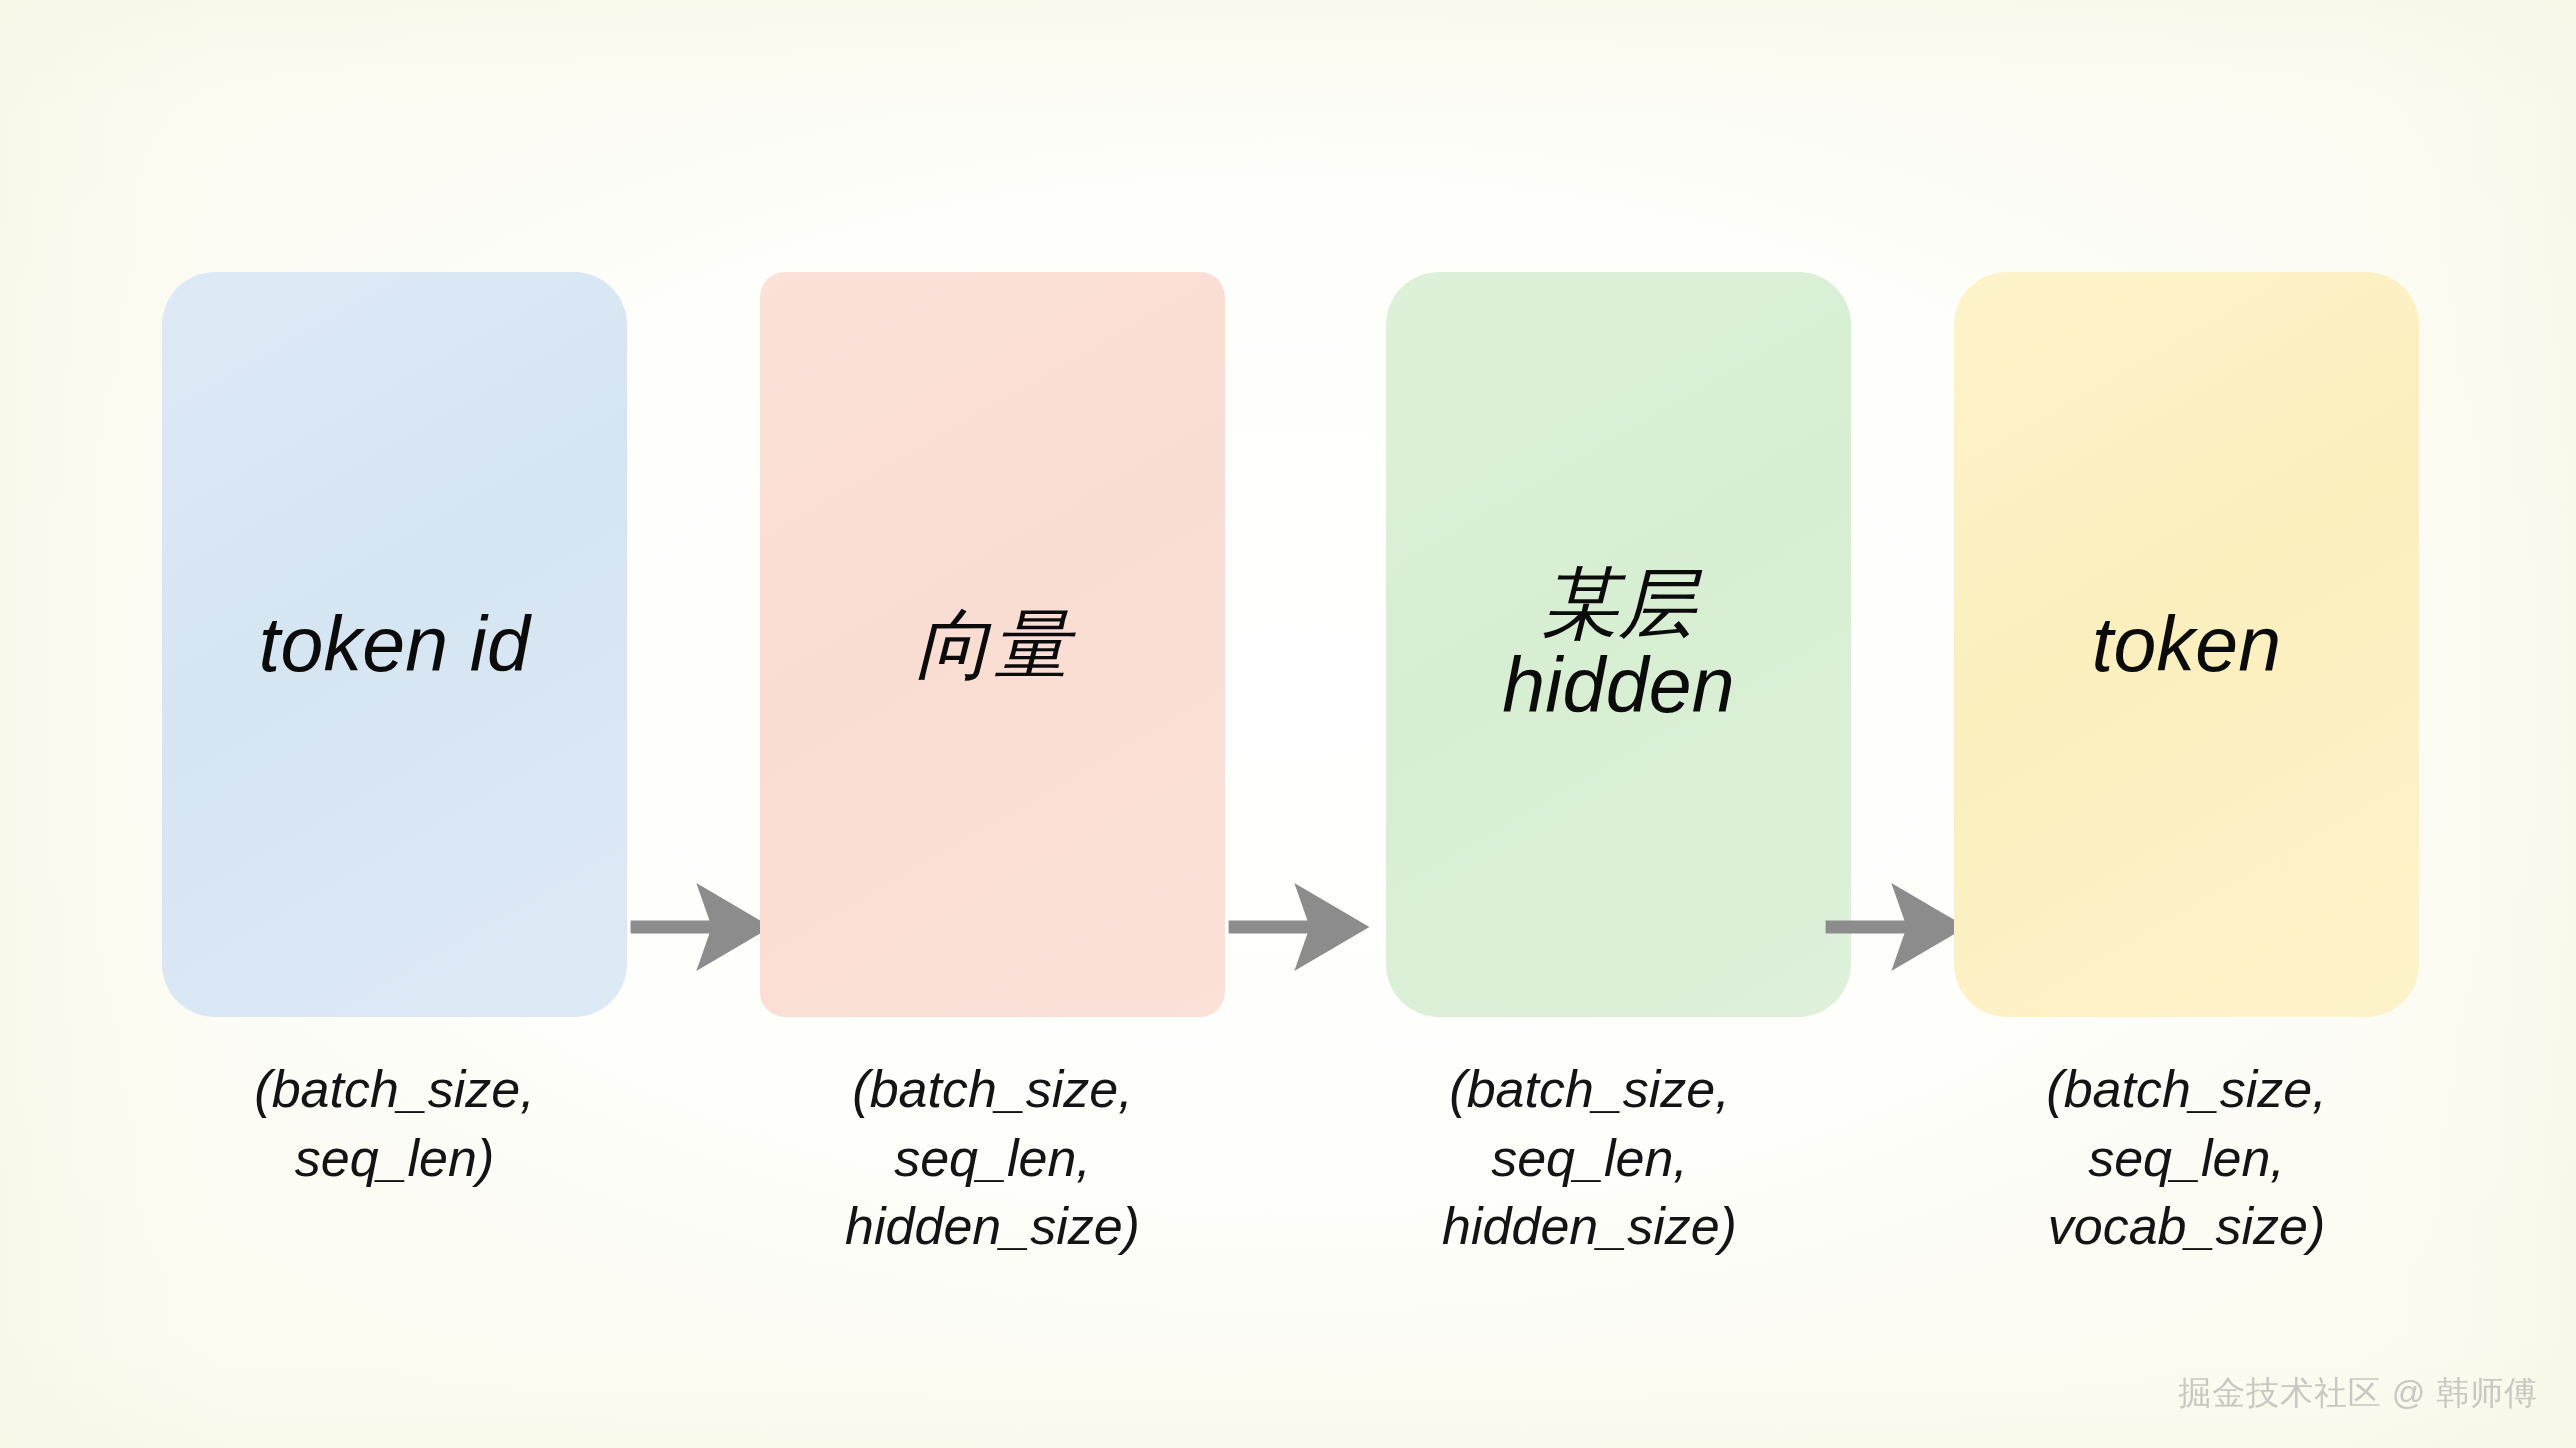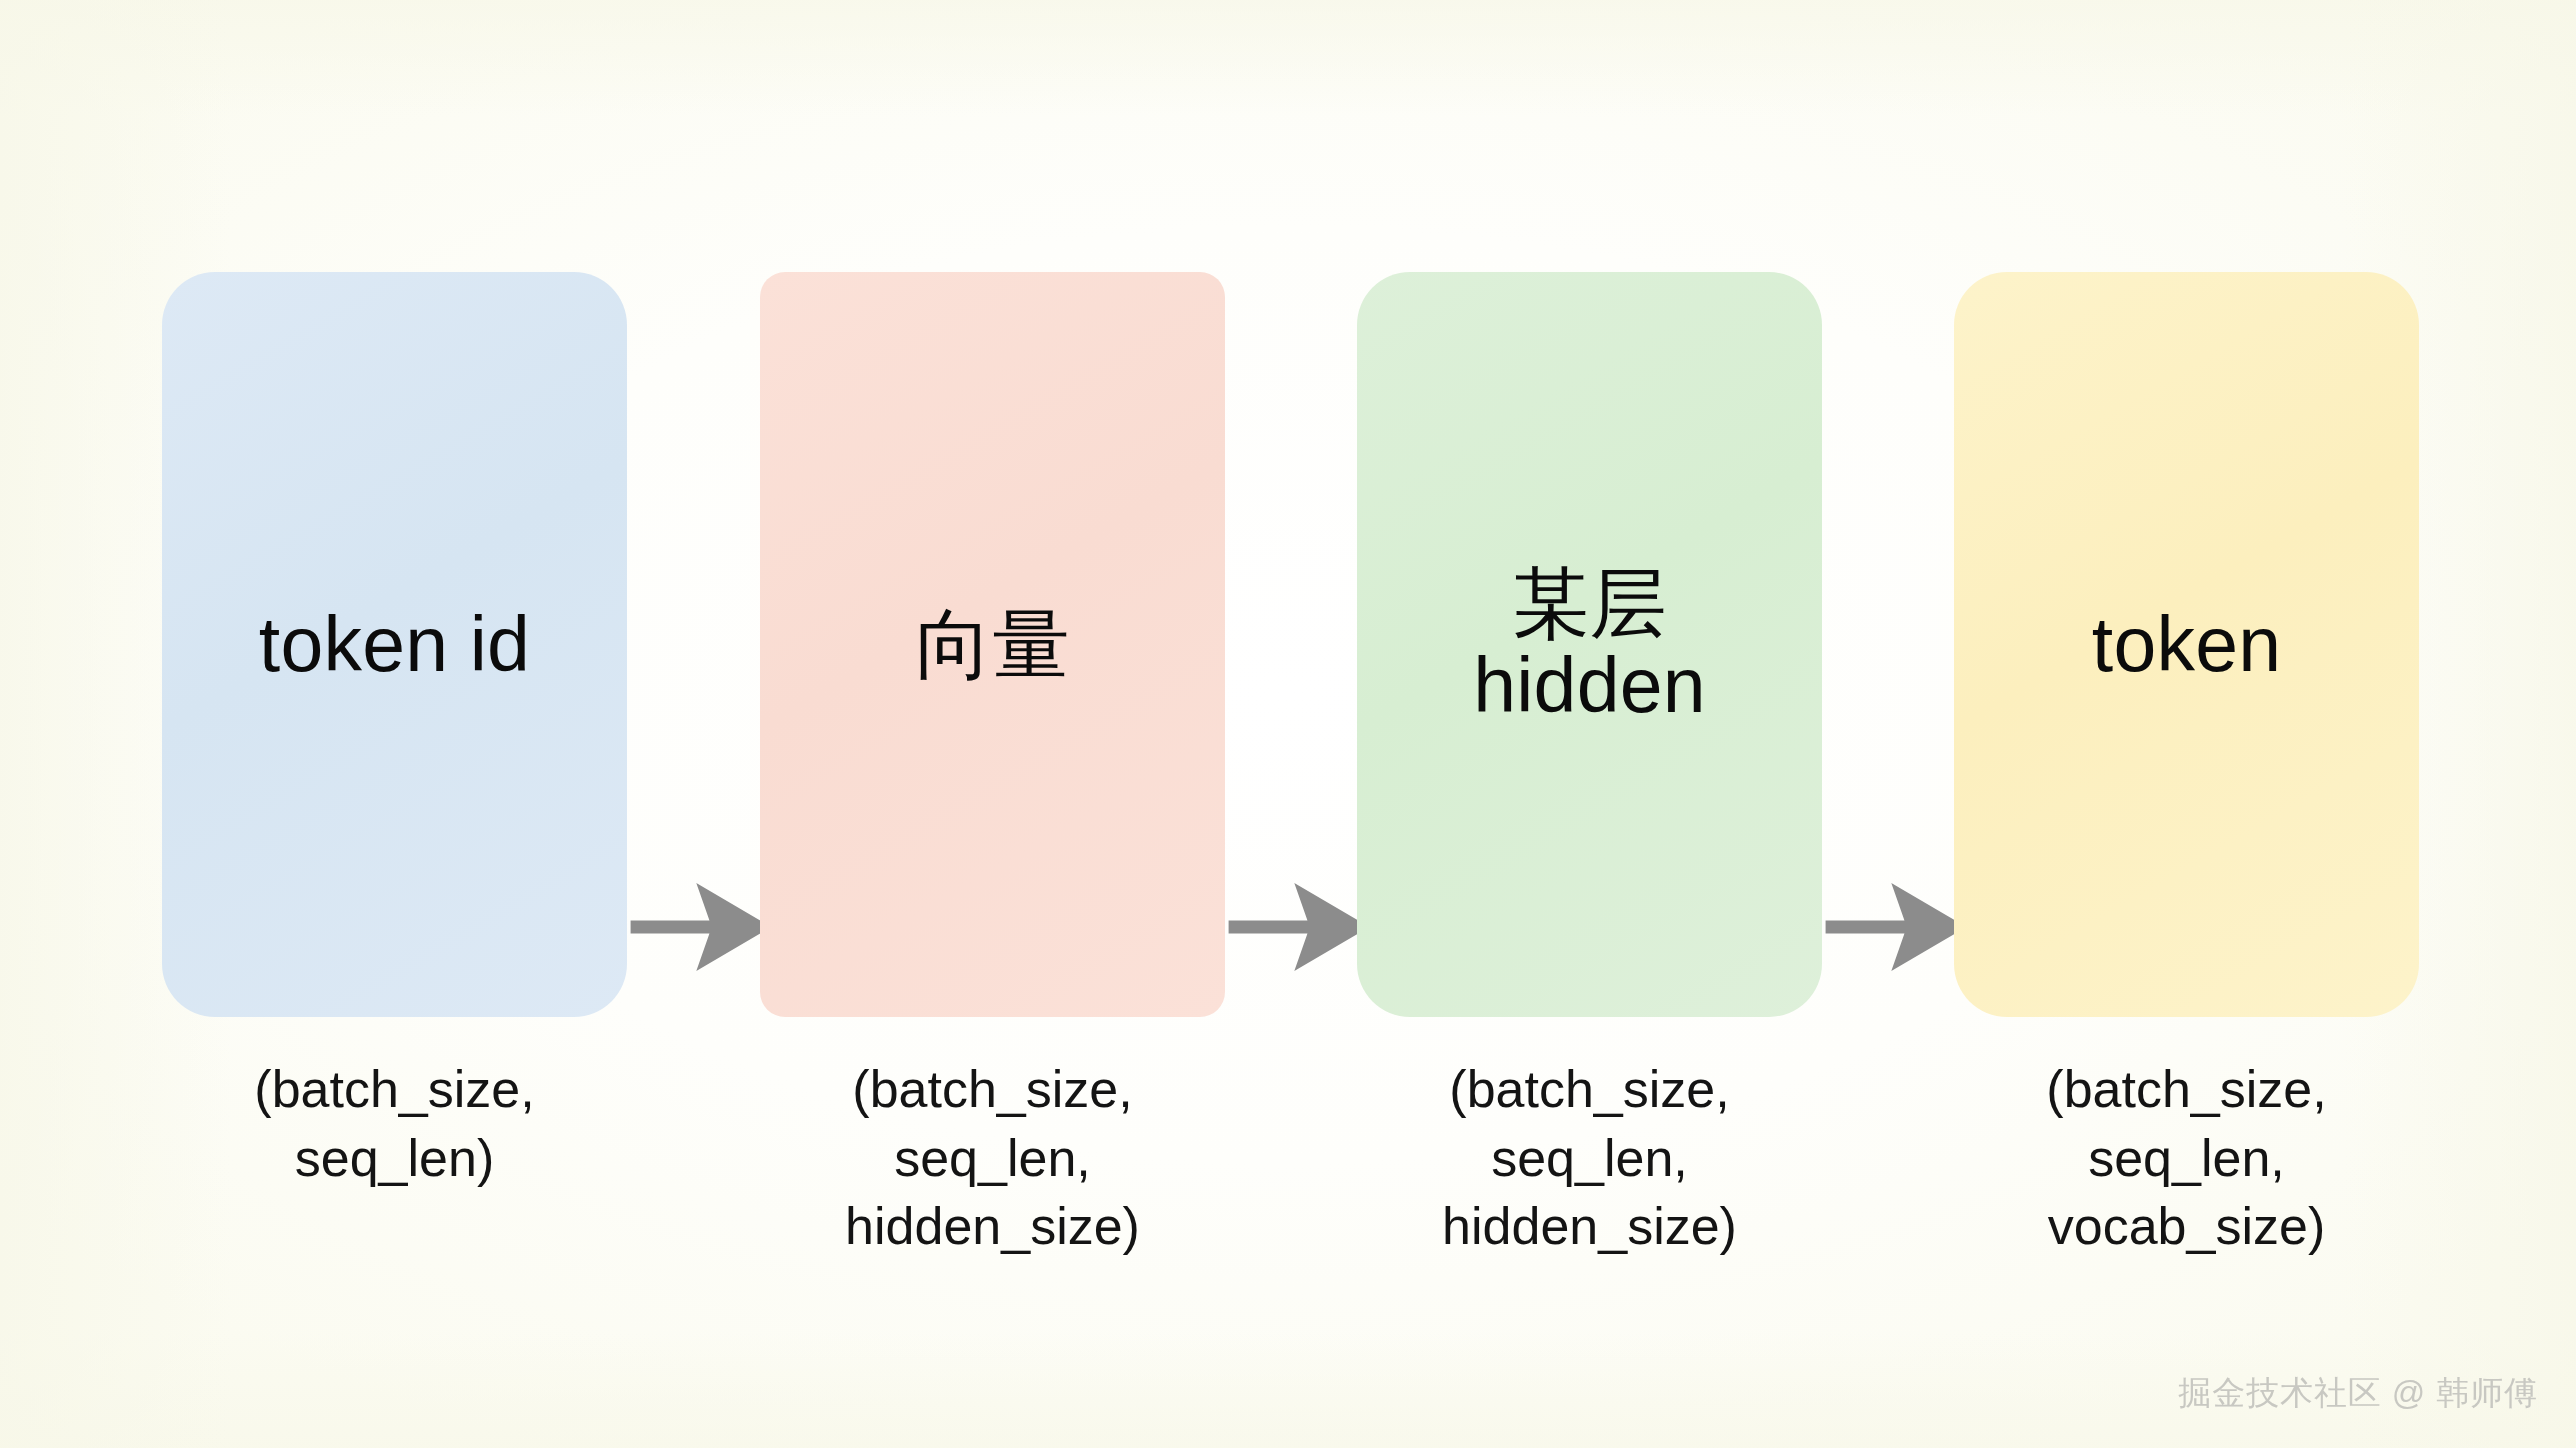--- a/index.html
+++ b/index.html
@@ -42,39 +42,40 @@
     top: 272px;
     width: 2576px;
     height: 745px;
   }
 
   .stage {
     position: absolute;
     top: 0;
     width: 465px;
     height: 745px;
+    font-style: italic;
   }
   .stage.s1 { left: 162px; }
   .stage.s2 { left: 760px; }
   .stage.s3 { left: 1357px; }
   .stage.s4 { left: 1954px; }
 
   .box {
     position: relative;
     width: 465px;
     height: 745px;
     border-radius: 53px;
     display: flex;
     align-items: center;
     justify-content: center;
     box-sizing: border-box;
   }
   .box.blue   { background: linear-gradient(150deg, #dde9f5 0%, #d6e5f2 45%, #dde9f5 100%); }
   .box.pink   { background: linear-gradient(150deg, #fbe1d8 0%, #f9dcd2 45%, #fbe1d8 100%); border-radius: 25px; }
-  .box.green  { background: linear-gradient(150deg, #ddf0d9 0%, #d7eed2 45%, #def0da 100%); }
+  .box.green  { background: linear-gradient(150deg, #ddf0d9 0%, #d7eed2 45%, #def0da 100%); margin-left: 29px; }
   .box.yellow { background: linear-gradient(150deg, #fdf3ca 0%, #fcefbe 45%, #fdf3ca 100%); }
 
   .box-label {
     font-size: 77px;
     line-height: 1.06;
     color: #0b0b0b;
     text-align: center;
     letter-spacing: 0.2px;
     white-space: pre-line;
     font-weight: 400;

